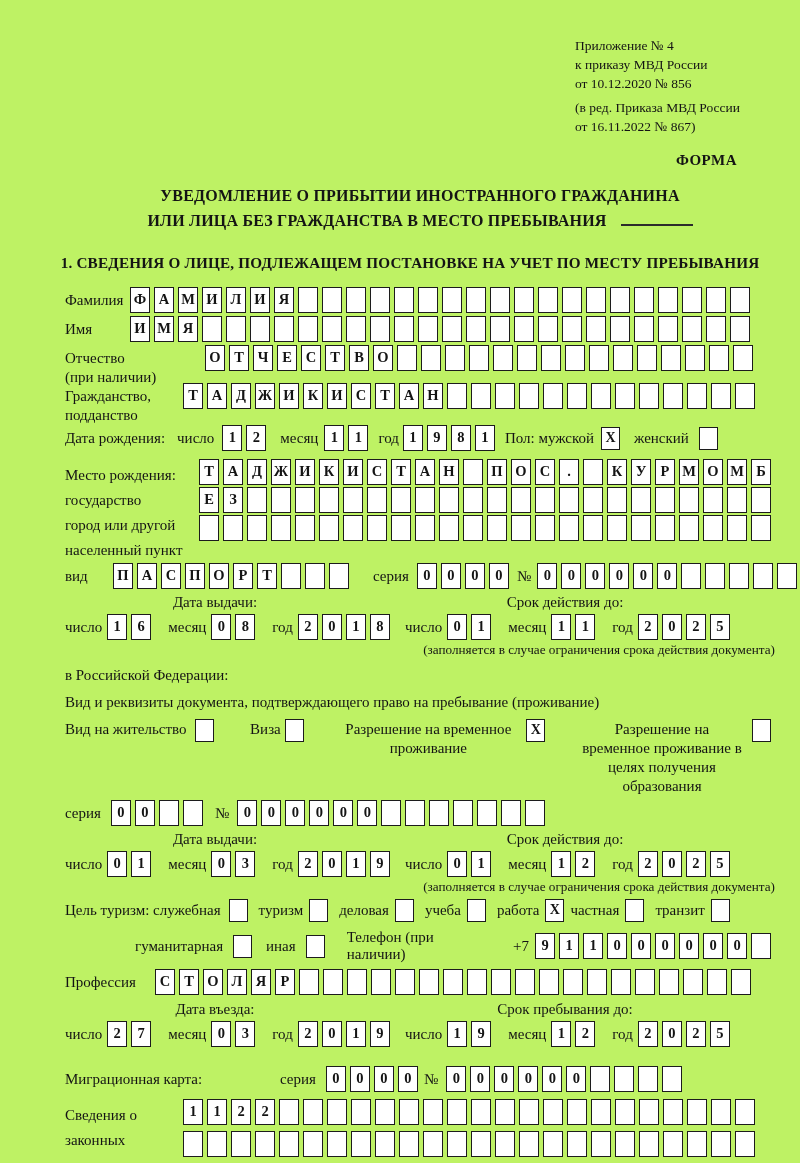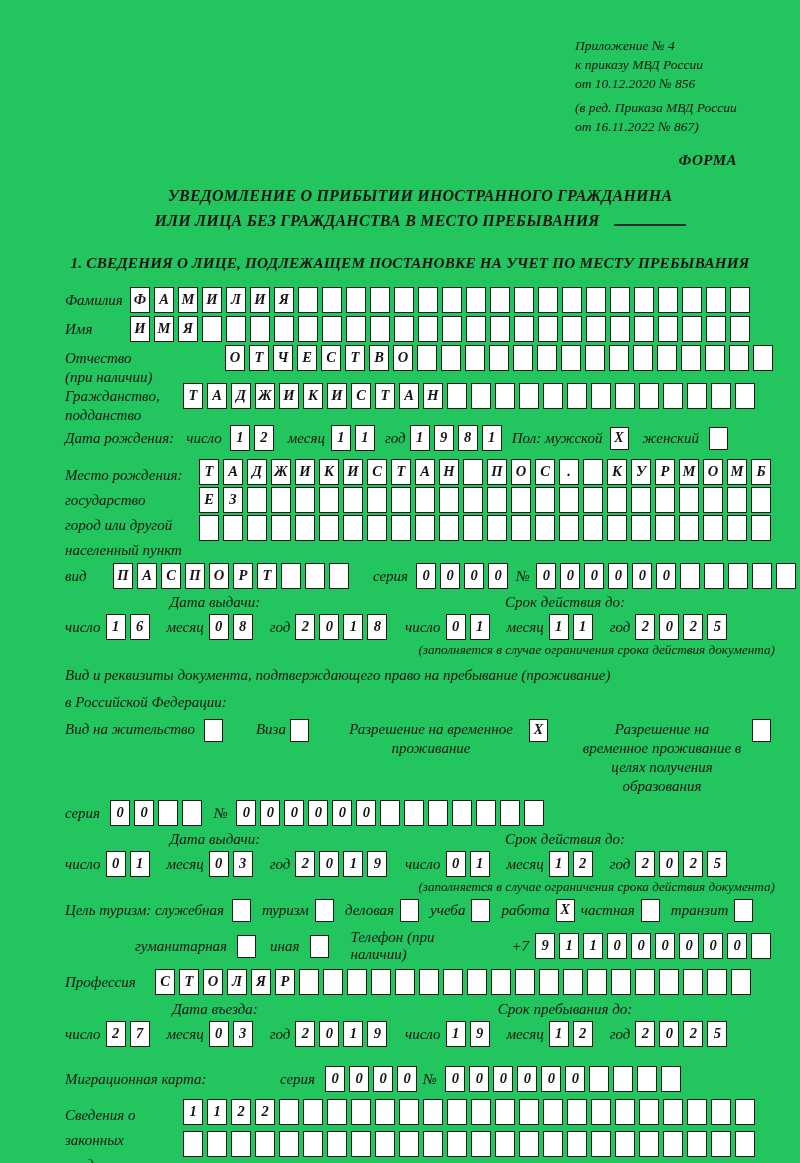--- a/index.html
+++ b/index.html
@@ -1,25 +1,24 @@
 <!DOCTYPE html>
 <html><head>
 <meta charset="utf-8">
 <style>
   html,body{margin:0;padding:0;background:#fff;}
   .page{
     position:relative;
     width:800px;height:1163px;
-    background:#22c55e;color:#141414;
+    background:#bef264;color:#141414;
     font-family:"Liberation Serif","DejaVu Serif",serif;
     font-size:15px;
     box-sizing:border-box;
     padding:36px 25px 0 65px;
     overflow:hidden;
-    font-style:italic;
   }
   
   .annex{width:185px;margin-left:auto;margin-right:15px;font-size:13.5px;line-height:19px;}
   .annex .amend{margin-top:5px;}
   .forma{ text-align:right;margin-right:38px;font-weight:bold;font-size:15px;margin-top:16px;letter-spacing:.5px;}
   
   .title{text-align:center;font-weight:bold;font-size:16px;line-height:25px;margin-top:14px;letter-spacing:.2px;}
   .blank-line{display:inline-block;width:72px;border-bottom:2.5px solid #2b2b2b;margin-left:14px;vertical-align:baseline;}
   .sec-head{text-align:center;font-weight:bold;font-size:15.2px;margin-top:21px;margin-left:-20px;letter-spacing:.2px;}
   
@@ -139,21 +138,21 @@
         <span class="box"></span>
         <span class="box"></span>
         <span class="box"></span>
         <span class="box"></span>
         <span class="box"></span>
         <span class="box"></span>
         <span class="box"></span>
       </div>
   </div>
 
-  <div class="frow mt3" style="height:38px;gap:20px;">
+  <div class="frow mt3" style="height:38px;">
     <div class="lbl-col w140 lbl">
       <div>Отчество</div>
       <div>(при наличии)</div>
     </div>
     <div class="boxes">
         <span class="box">О</span>
         <span class="box">Т</span>
         <span class="box">Ч</span>
         <span class="box">Е</span>
         <span class="box">С</span>
@@ -405,22 +404,22 @@
             <span class="box">0</span>
             <span class="box">2</span>
             <span class="box">5</span>
           </span>
       </div>
     </div>
   </div>
   <div class="note">(заполняется в случае ограничения срока действия документа)</div>
 
   <div style="line-height:27px;margin-top:4px;">
+    <div>в Российской Федерации:</div>
     <div>Вид и реквизиты документа, подтверждающего право на пребывание (проживание)</div>
-    <div>в Российской Федерации:</div>
   </div>
 
   <div style="display:flex;justify-content:space-between;width:706px;margin-top:1px;">
     <div class="opt">
       <span class="olbl">Вид на жительство</span>
       <span class="cb"></span>
     </div>
     <div class="opt">
       <span class="olbl">Виза</span>
       <span class="cb" style="margin-left:4px;"></span>

